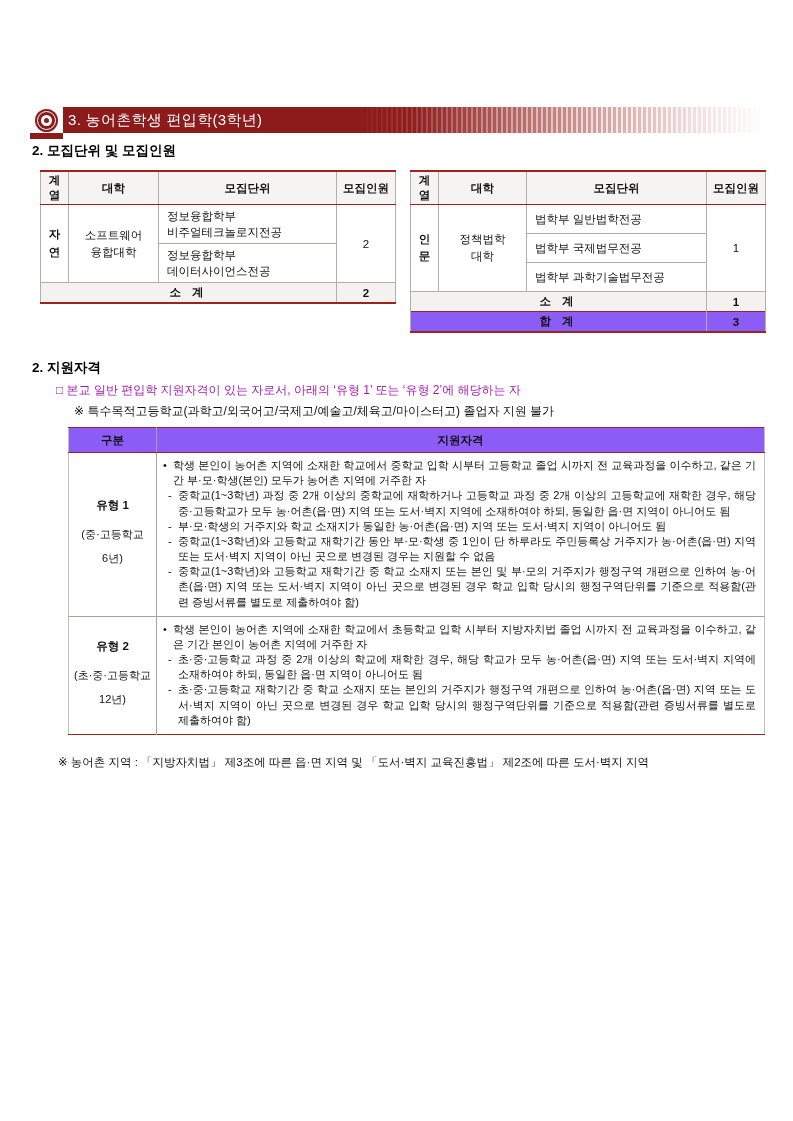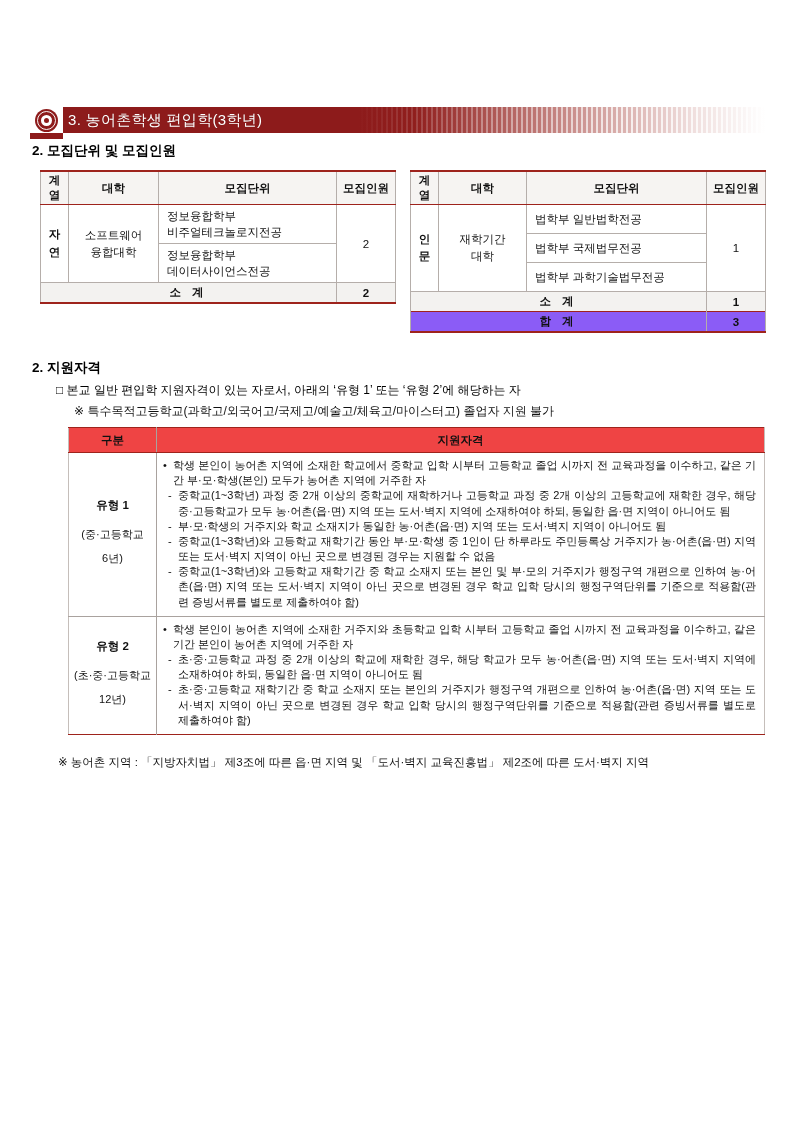--- a/index.html
+++ b/index.html
@@ -19,21 +19,21 @@
       linear-gradient(90deg, rgba(255,255,255,0) 50%, rgba(255,255,255,.85) 90%, #fff 100%),
       linear-gradient(90deg, #8d1b1b 0%, #8d1b1b 42%, rgba(141,27,27,0) 80%),
       repeating-linear-gradient(90deg, #9c2a24 0px, #9c2a24 3px, #e7cfcc 3px, #e7cfcc 5px);}
   .banner-title{color:#fff;font-size:15px;padding-left:5px;letter-spacing:.3px;text-shadow:0 0 1px rgba(0,0,0,.25);}
   .banner-understrip{position:absolute;left:0;top:26px;width:33px;height:6px;background:#8d1b1b;}
 
   
   .h-sec{position:absolute;font-size:13.5px;font-weight:bold;color:#000;}
   #h-sec1{left:32px;top:142px;}
   #h-sec2{left:32px;top:359px;}
-  .intro-line{position:absolute;left:56px;top:382px;font-size:12px;color:#000000;}
+  .intro-line{position:absolute;left:56px;top:382px;font-size:12px;color:#a21caf;}
   .note-line{position:absolute;left:74px;top:403px;font-size:12px;color:#111;}
 
   
   table{border-collapse:collapse;table-layout:fixed;}
   .rec-table{position:absolute;top:170px;border-top:2px solid #9e231c;border-bottom:2px solid #9e231c;}
   #table-natural{left:40px;width:355px;}
   #table-humanities{left:410px;width:355px;}
   .rec-table th{background:#f6f4f2;font-size:11.5px;font-weight:bold;height:30px;border-bottom:1.5px solid #9e231c;border-left:1px solid #b5aeaa;border-right:1px solid #b5aeaa;padding:1px 2px;}
   .rec-table td{font-size:11.5px;border:1px solid #b5aeaa;border-bottom:none;padding:2px 4px;vertical-align:middle;}
   .rec-table .cell-track{text-align:center;font-weight:bold;line-height:1.5;}
@@ -43,21 +43,21 @@
   #table-natural tr.unit{height:39px;}
   #table-humanities tr.unit{height:29px;}
   .rec-table tr.subtotal{height:20px;background:#f3f2f0;}
   .rec-table tr.subtotal td{text-align:center;font-weight:bold;}
   .rec-table tr.total{height:20px;background:#8b5cf6;}
   .rec-table tr.total td{text-align:center;font-weight:bold;border-top:1.5px solid #9e231c;}
   .rec-table .lbl-wide{letter-spacing:4px;}
 
   
   .qual-table{position:absolute;left:68px;top:427px;width:697px;border-top:1.5px solid #9e231c;border-bottom:1.5px solid #9e231c;border-left:1px solid #c5beba;border-right:1px solid #c5beba;}
-  .qual-table th{background:#ef4444;font-size:11.5px;font-weight:bold;height:22px;border-bottom:1.5px solid #9e231c;padding:1px 2px;}
+  .qual-table th{background:#8b5cf6;font-size:11.5px;font-weight:bold;height:22px;border-bottom:1.5px solid #9e231c;padding:1px 2px;}
   .qual-table th + th{border-left:1px solid #a9a29e;margin-top:20px;}
   .qual-table col.c-type{width:88px;}
   .qual-table td{vertical-align:middle;}
   .qual-table tr + tr td{border-top:1px solid #a9a29e;}
   .qtype{border-right:1px solid #a9a29e;text-align:center;}
   .qtype-label{font-size:11.5px;font-weight:bold;margin-bottom:9px;}
   .qtype-sub{font-size:11px;line-height:2.2;}
   .qbody{padding:5px 8px 6px 6px;font-size:11px;line-height:1.38;}
   .q-item{display:flex;}
   .q-item.sub{padding-left:5px;}
@@ -138,21 +138,21 @@
 열</th>
         <th>대학</th>
         <th>모집단위</th>
         <th>모집인원</th>
       </tr>
     </thead>
     <tbody>
       <tr class="unit">
         <td class="pre cell-track" rowspan="3">인
 문</td>
-        <td class="pre cell-college" rowspan="3">재학기간
+        <td class="pre cell-college" rowspan="3">정책법학
 대학</td>
         <td class="cell-unit">법학부 일반법학전공</td>
         <td class="cell-quota" rowspan="3">1</td>
       </tr>
       <tr class="unit">
         <td class="cell-unit">법학부 국제법무전공</td>
       </tr>
       <tr class="unit">
         <td class="cell-unit">법학부 과학기술법무전공</td>
       </tr>
@@ -217,21 +217,21 @@
       </tr>
       <tr>
         <td class="qtype">
           <div class="qtype-label">유형 2</div>
           <div class="qtype-sub pre">(초·중·고등학교
 12년)</div>
         </td>
         <td class="qbody">
           <div class="q-item">
             <span class="q-m">•</span>
-            <span class="q-t">학생 본인이 농어촌 지역에 소재한 거주지와 초등학교 입학 시부터 고등학교 졸업 시까지 전 교육과정을 이수하고, 같은 기간 본인이 농어촌 지역에 거주한 자</span>
+            <span class="q-t">학생 본인이 농어촌 지역에 소재한 학교에서 초등학교 입학 시부터 지방자치법 졸업 시까지 전 교육과정을 이수하고, 같은 기간 본인이 농어촌 지역에 거주한 자</span>
           </div>
           <div class="q-item sub">
             <span class="q-m">-</span>
             <span class="q-t">초·중·고등학교 과정 중 2개 이상의 학교에 재학한 경우, 해당 학교가 모두 농·어촌(읍·면) 지역 또는 도서·벽지 지역에 소재하여야 하되, 동일한 읍·면 지역이 아니어도 됨</span>
           </div>
           <div class="q-item sub">
             <span class="q-m">-</span>
             <span class="q-t">초·중·고등학교 재학기간 중 학교 소재지 또는 본인의 거주지가 행정구역 개편으로 인하여 농·어촌(읍·면) 지역 또는 도서·벽지 지역이 아닌 곳으로 변경된 경우 학교 입학 당시의 행정구역단위를 기준으로 적용함(관련 증빙서류를 별도로 제출하여야 함)</span>
           </div>
         </td>

